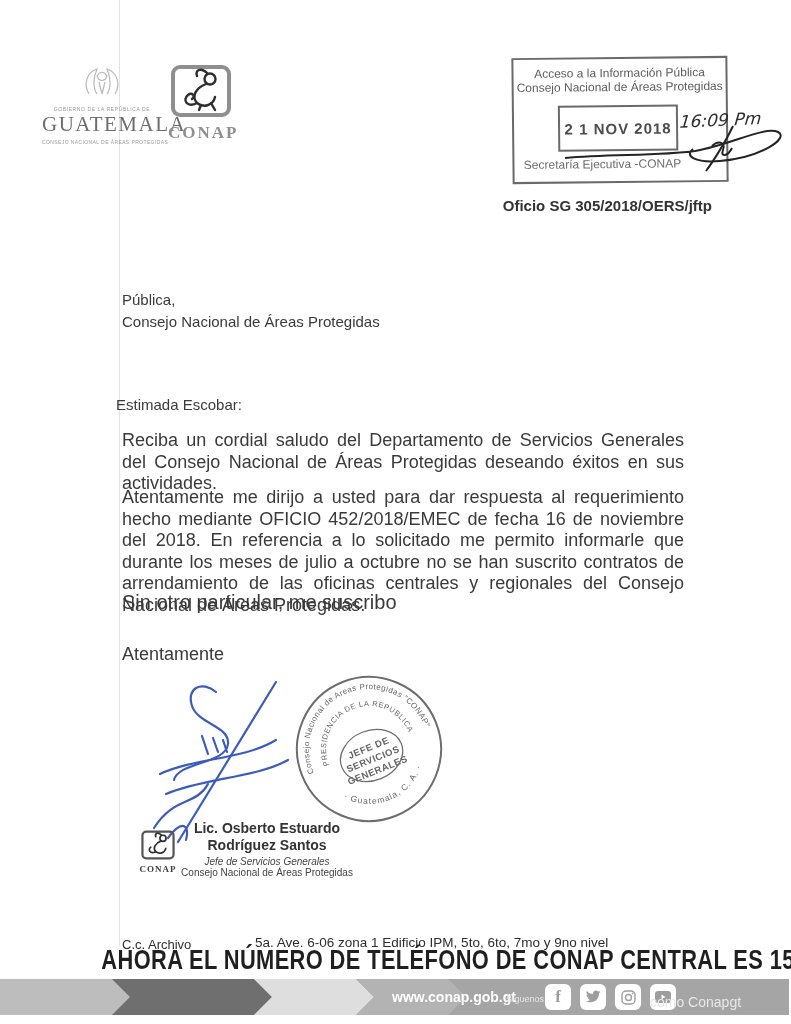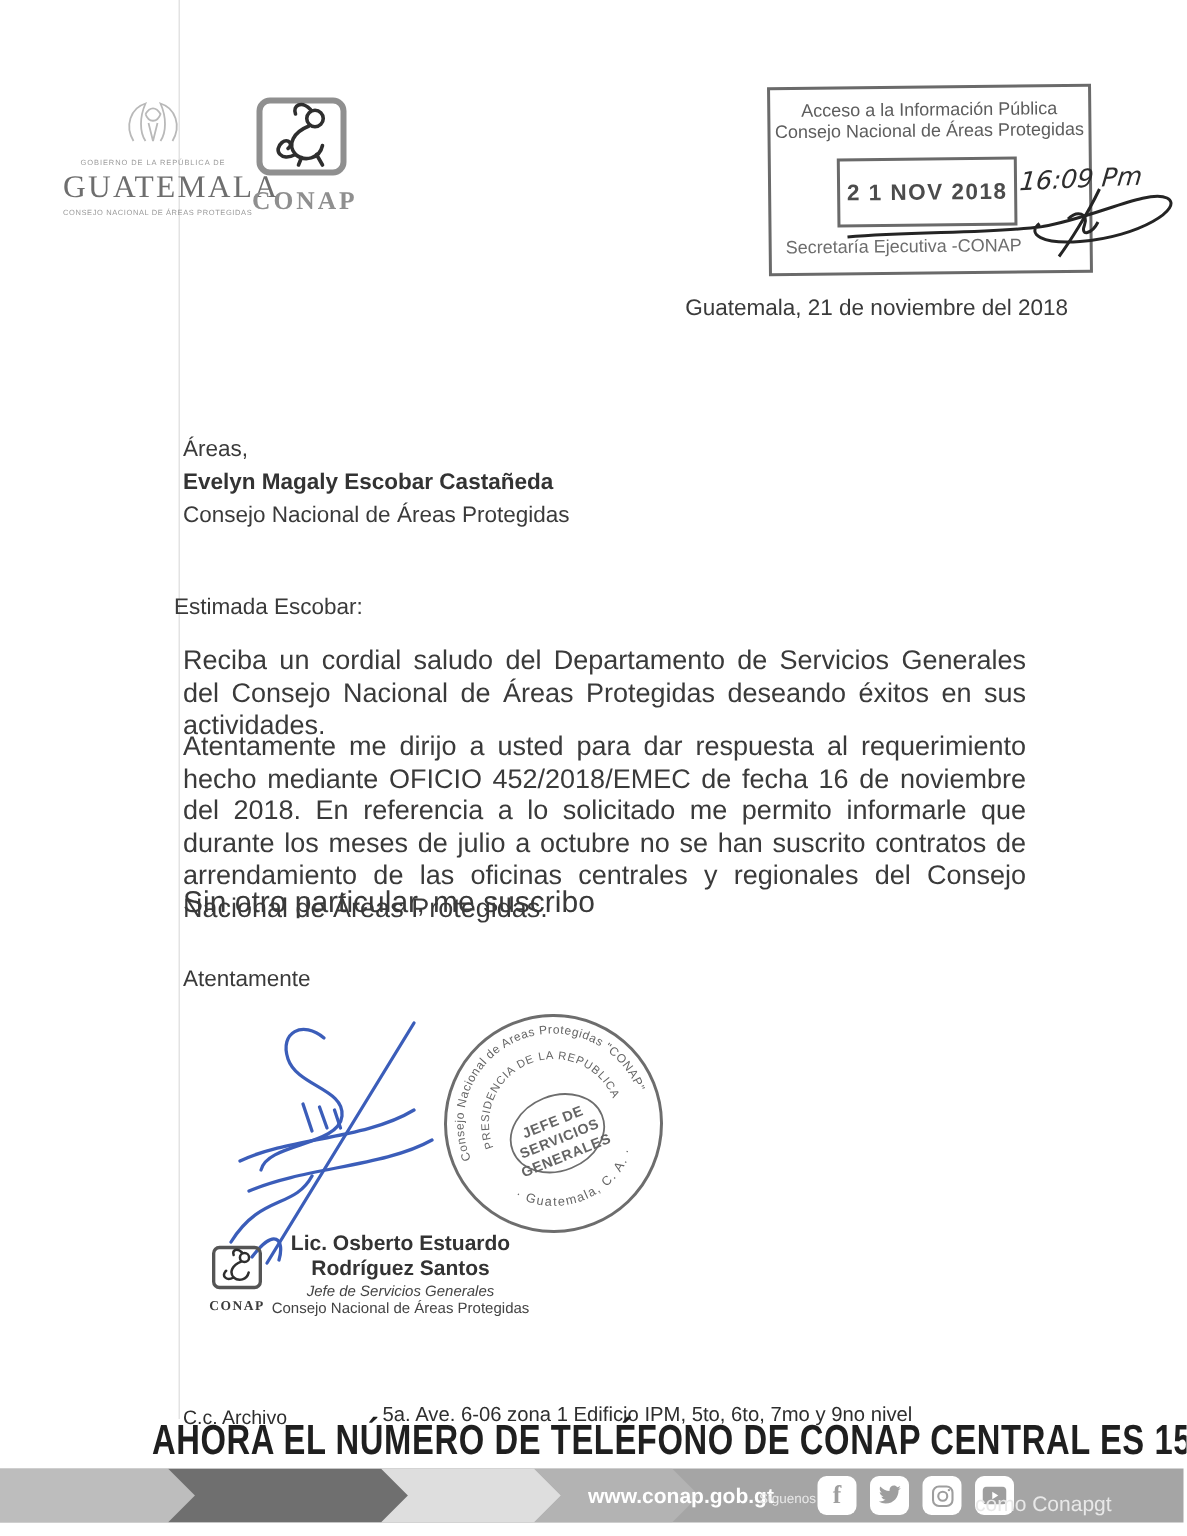--- a/index.html
+++ b/index.html
@@ -48,21 +48,21 @@
   
   .recipient{left:122px;top:289px;font-size:15px;line-height:22px;}
   .bold{font-weight:bold;color:#333;}
   .greeting{left:116px;top:396px;font-size:15px;}
 
   
   .para{left:122px;width:562px;font-size:18px;line-height:21.5px;text-align:justify;}
   .p1{top:430px;}
   .p2{top:487px;}
   .closing{left:122px;top:591px;font-size:20px;}
-  .farewell{left:122px;top:644px;font-size:15px;}
+  .farewell{left:122px;top:644px;font-size:18px;}
 
   
   .blue-sig{left:138px;top:678px;}
   .round-stamp{left:294px;top:674px;transform:rotate(-22deg);opacity:.88;}
 
   .signer-logo{left:138px;top:830px;width:40px;text-align:center;}
   .signer-logo .conap-word-sm{font-family:"Liberation Serif", serif;font-weight:bold;font-size:9px;letter-spacing:1px;color:#3c3c3c;}
   .signer-block{left:172px;top:820px;width:190px;text-align:center;}
   .signer-name{font-size:14px;font-weight:bold;color:#333;line-height:17px;}
   .signer-title{font-size:10px;color:#444;margin-top:2px;line-height:11px;font-style:italic;}
@@ -134,26 +134,25 @@
 </div>
 <svg class="abs stamp-sig" width="235" height="58" viewBox="0 0 235 58">
   <g fill="none" stroke="#242424" stroke-width="2">
     <path d="M5 40 C50 36 100 38 135 33 C170 27 205 8 218 14 C230 20 200 40 160 43 C135 45 124 38 133 31"></path>
     <path d="M173 8 C165 25 152 45 146 53"></path>
     <path d="M152 28 C158 22 166 24 163 32 C160 40 168 38 172 30"></path>
   </g>
 </svg>
 
 <div class="abs ref-block">
-  <div>Guatemala, 21 de noviembre del 2018</div>
+  <div class="ref-oficio">Oficio SG 305/2018/OERS/jftp</div>
 </div>
 
 <div class="abs recipient">
-  <div>Áreas,</div>
-  <div class="bold">Evelyn Magaly Escobar Castañeda</div>
+  <div>Pública,</div>
   <div>Consejo Nacional de Áreas Protegidas</div>
 </div>
 
 <div class="abs greeting">Estimada Escobar:</div>
 
 <div class="abs para p1">Reciba un cordial saludo del Departamento de Servicios Generales del Consejo Nacional de Áreas Protegidas deseando éxitos en sus actividades.</div>
 <div class="abs para p2">Atentamente me dirijo a usted para dar respuesta al requerimiento hecho mediante OFICIO 452/2018/EMEC de fecha 16 de noviembre del 2018. En referencia a lo solicitado me permito informarle que durante los meses de julio a octubre no se han suscrito contratos de arrendamiento de las oficinas centrales y regionales del Consejo Nacional de Áreas Protegidas.</div>
 <div class="abs closing">Sin otro particular, me suscribo</div>
 <div class="abs farewell">Atentamente</div>
 

